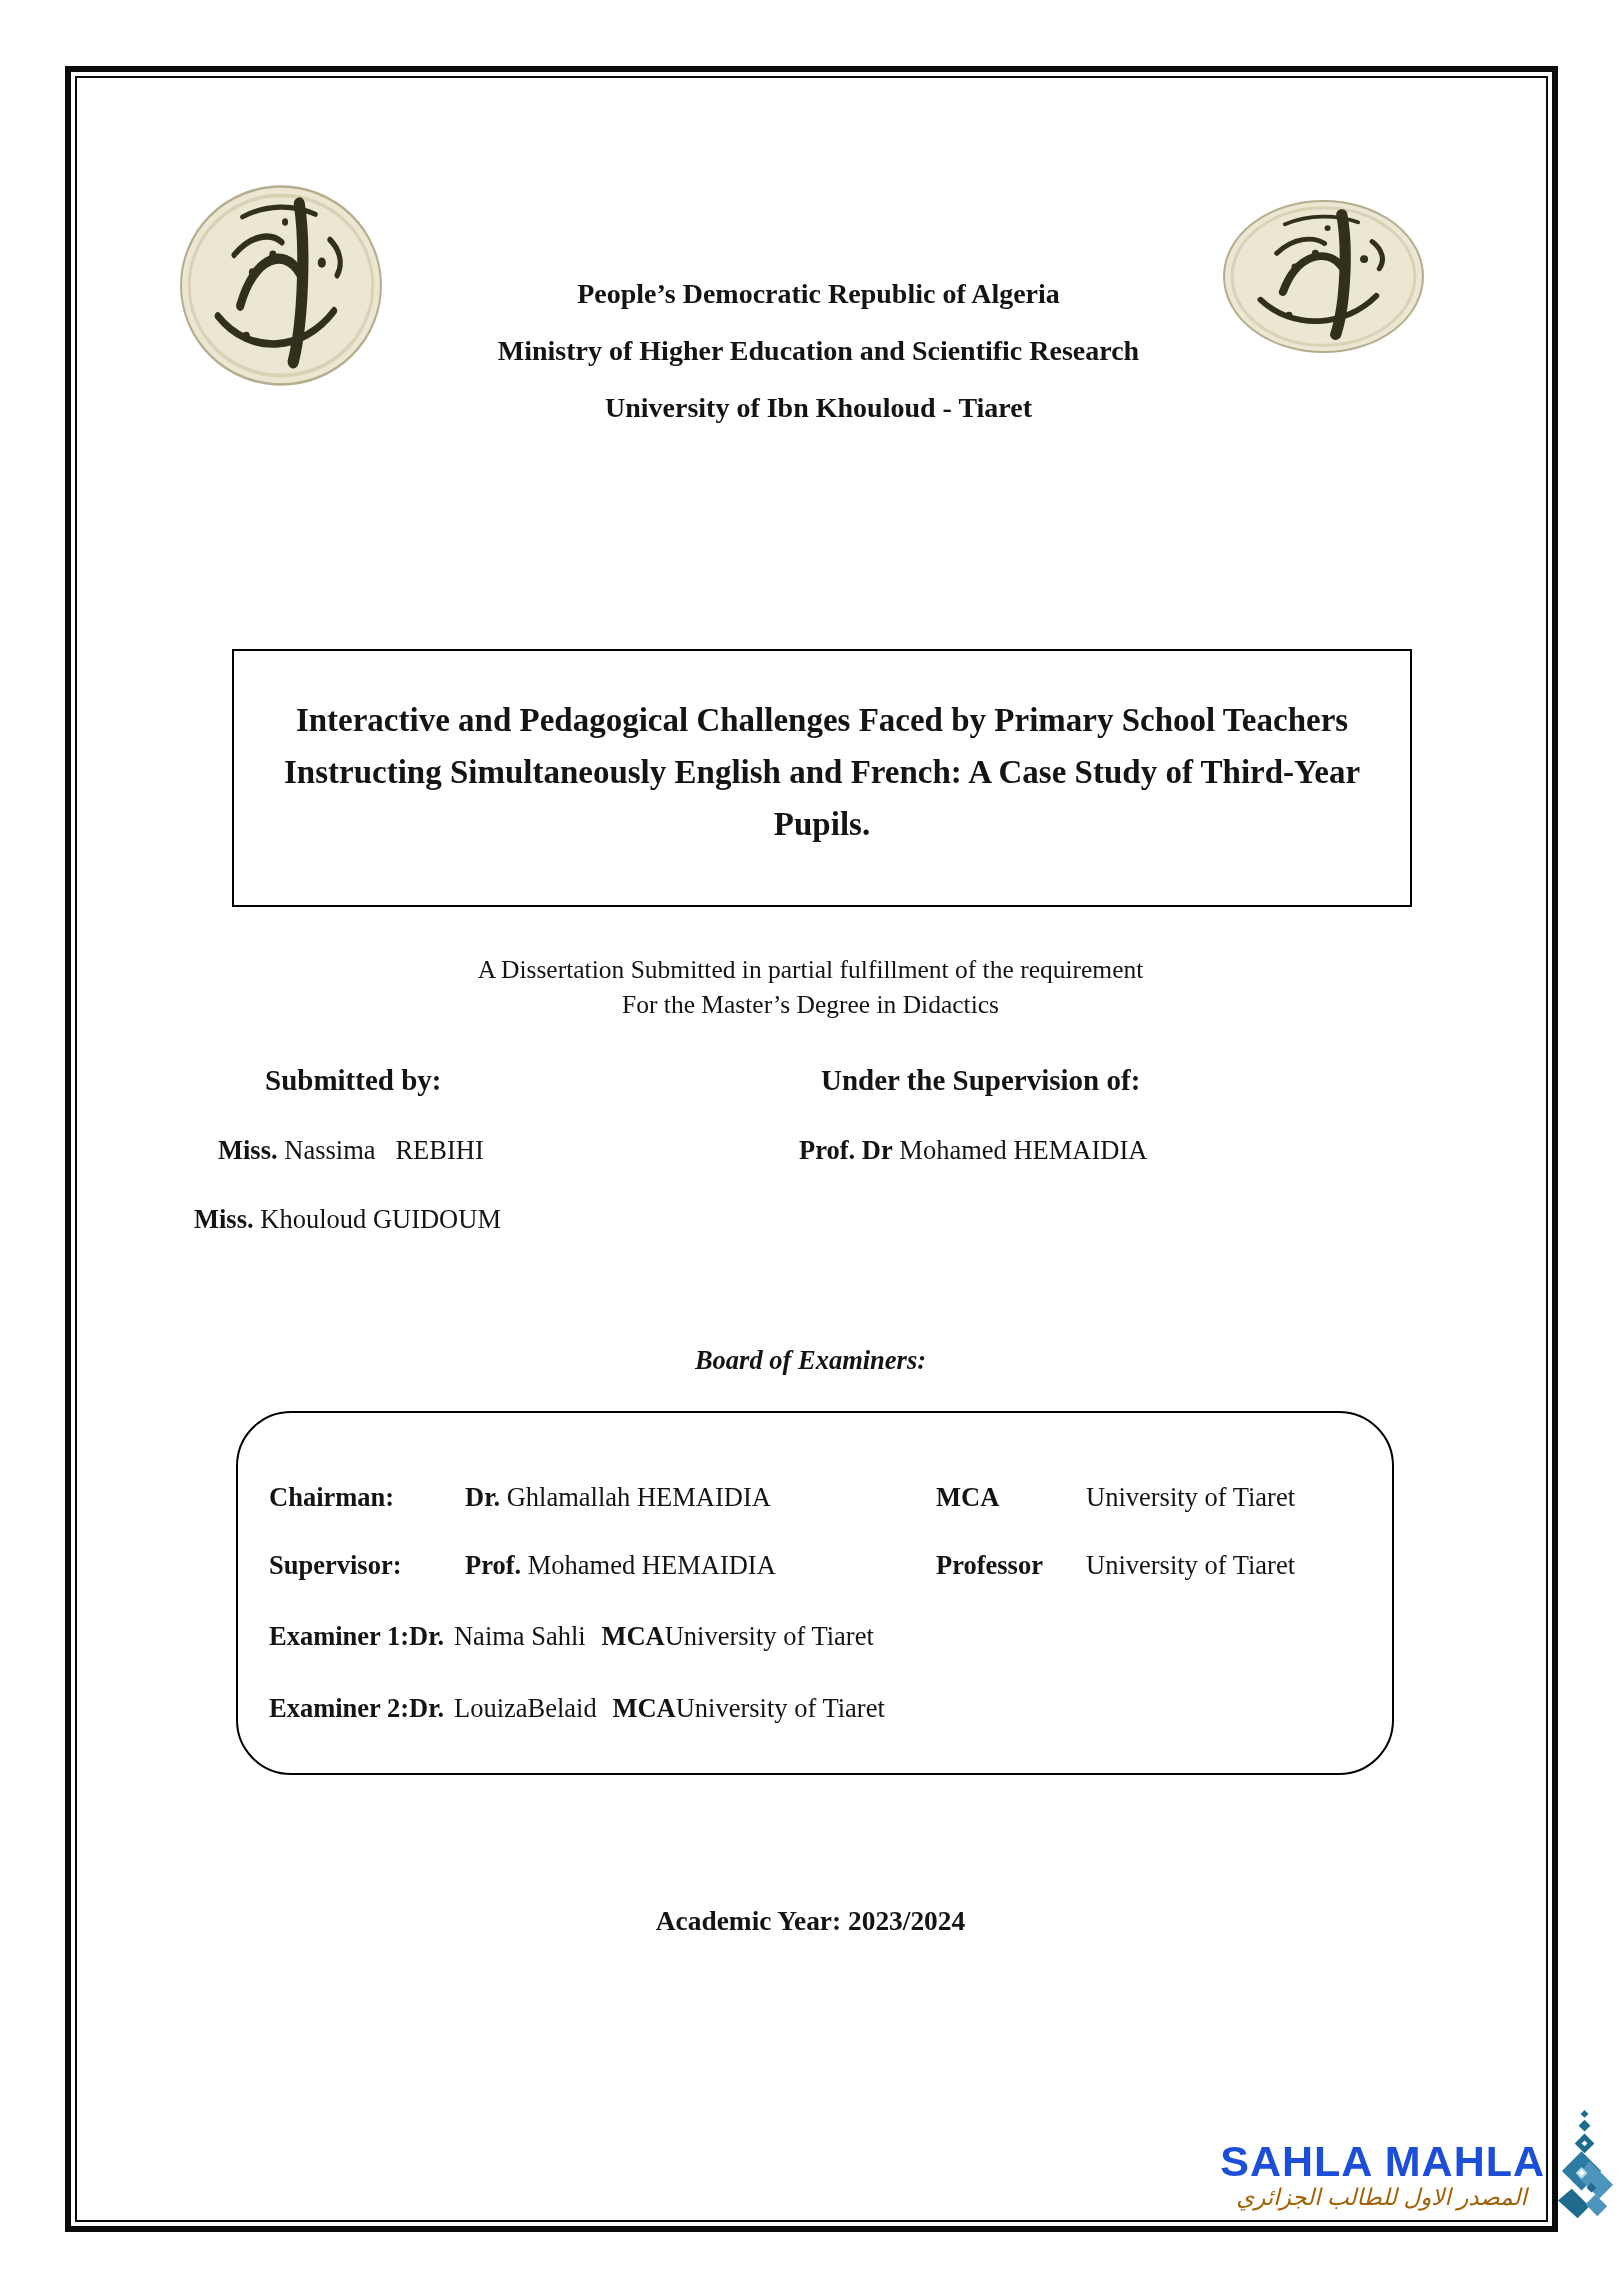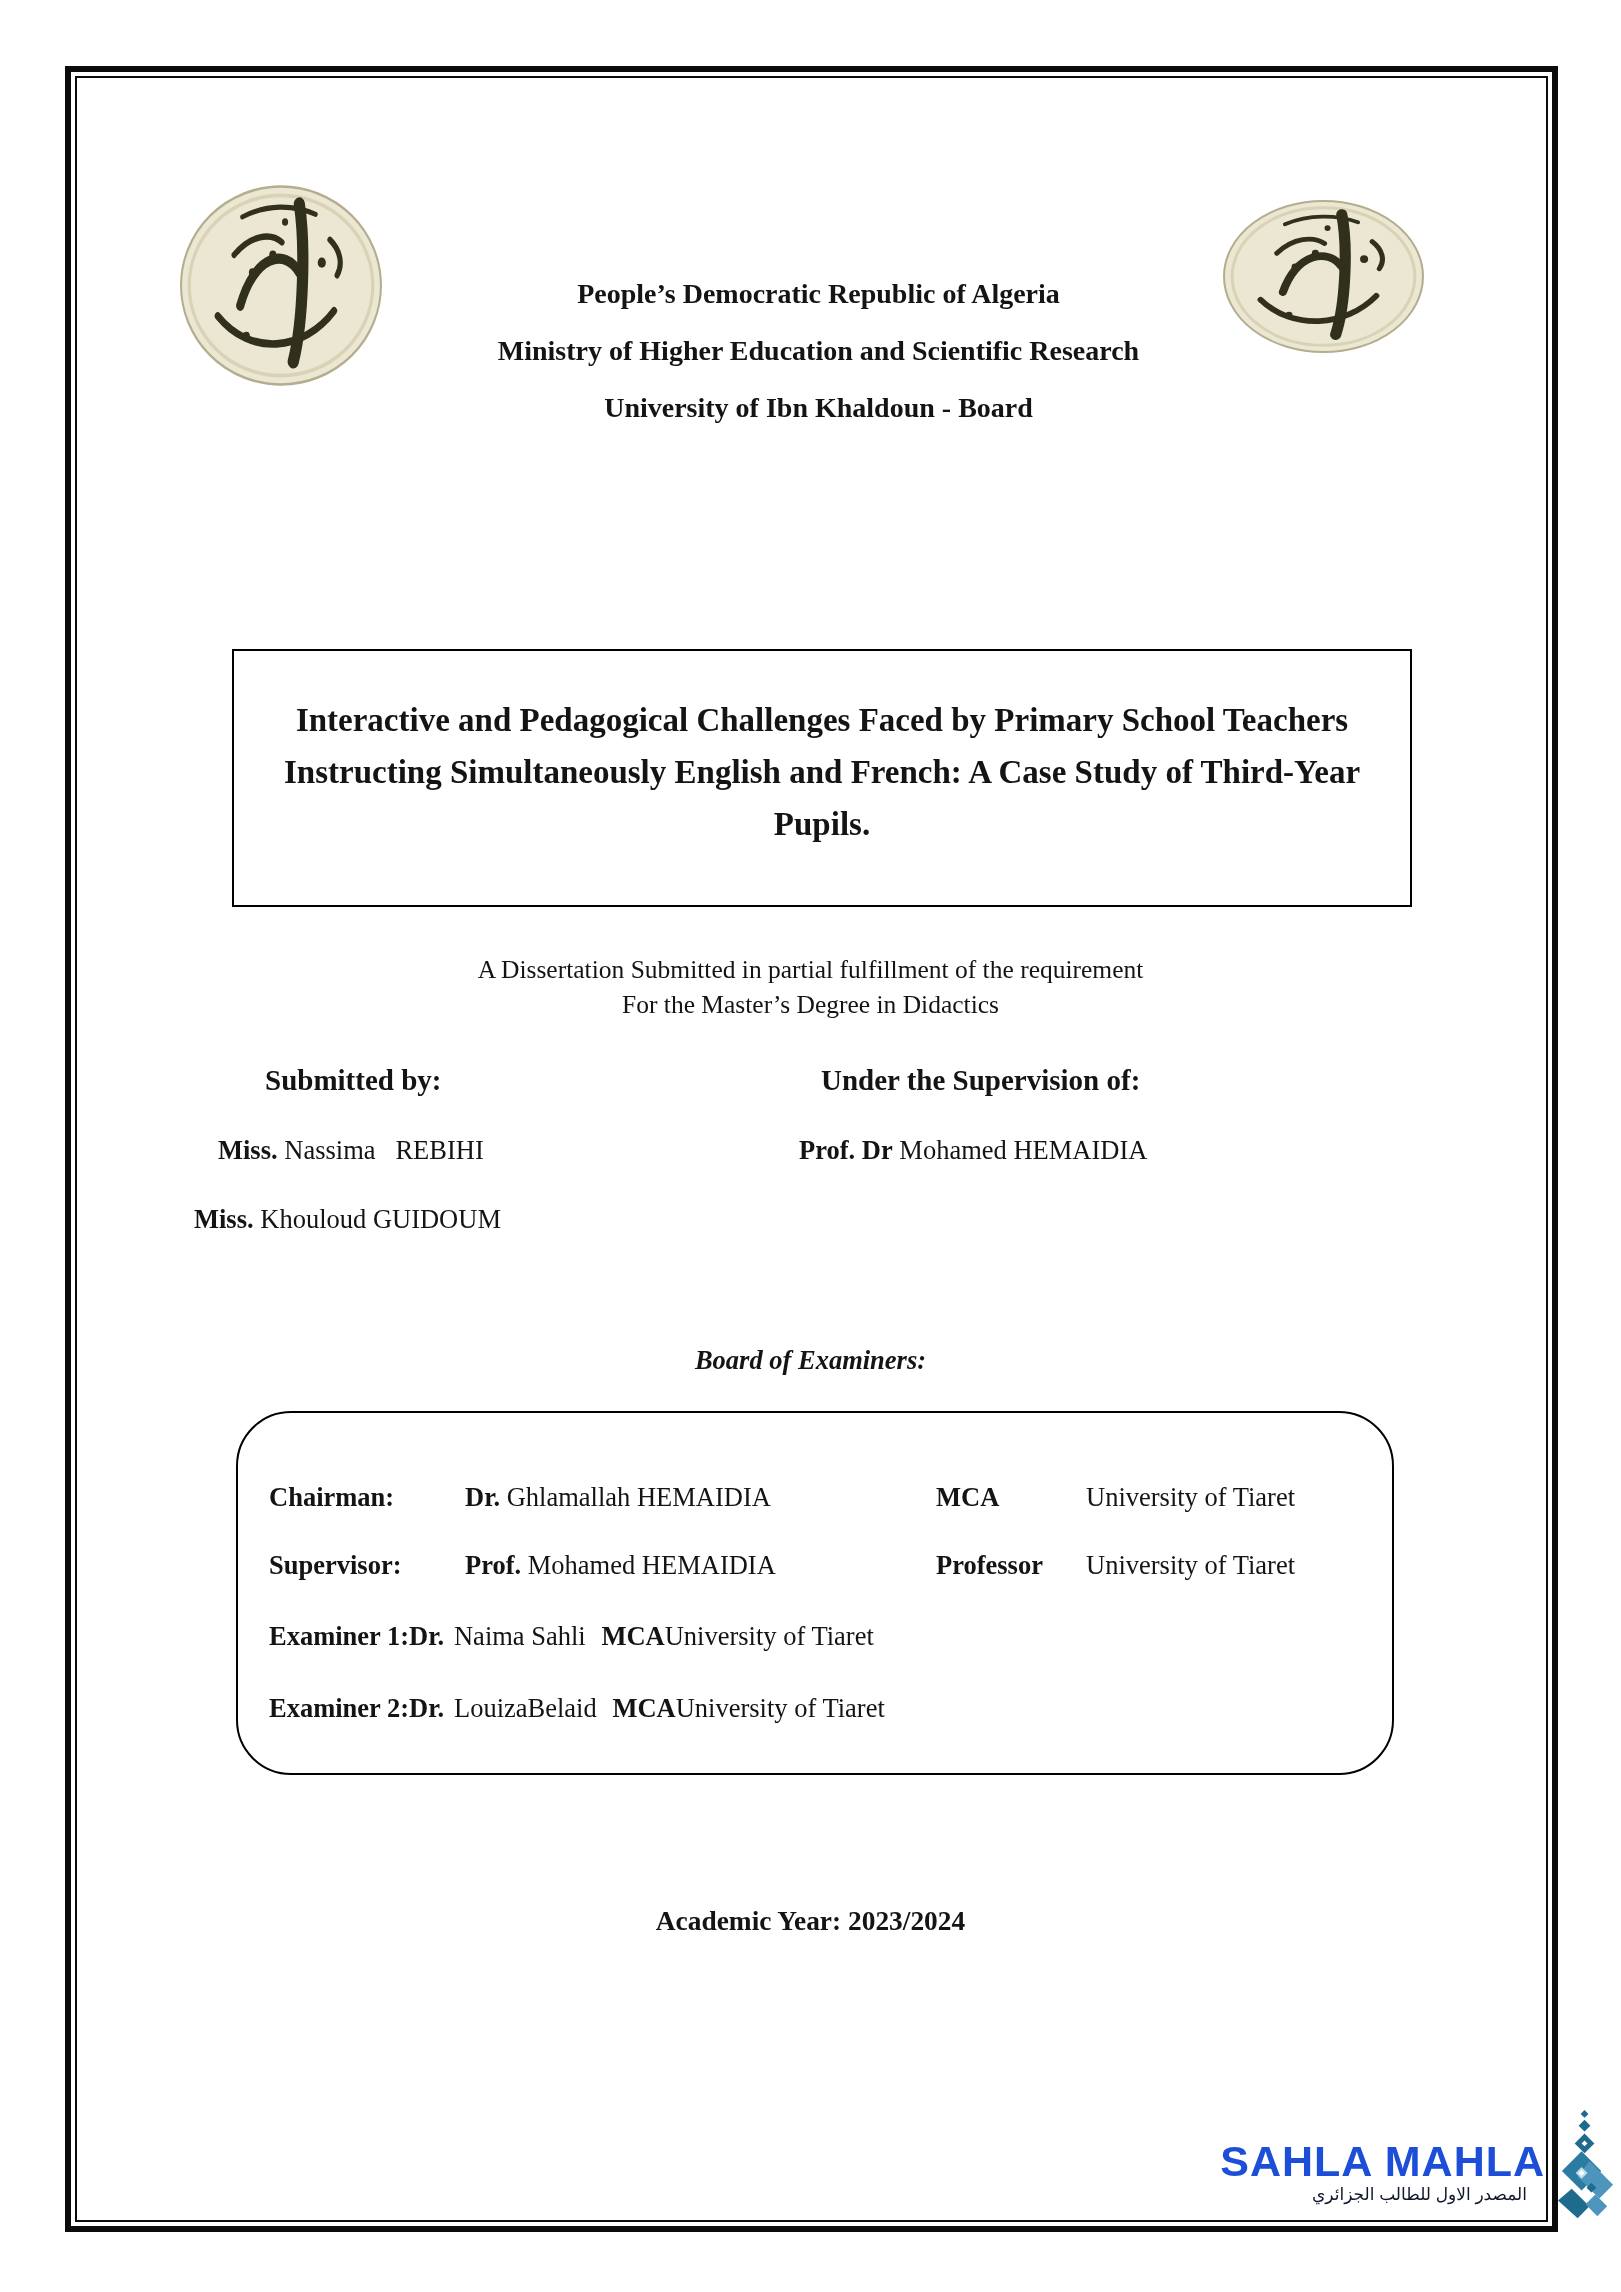--- a/index.html
+++ b/index.html
@@ -62,22 +62,22 @@
   .inline-row .rk { margin-left:15.7px; font-weight:bold; }
 
   .academic-year { position:absolute; left:0; top:1906px; width:100%;
                    text-align:center; font-weight:bold; font-size:27.4px; }
 
   
   .brand { position:absolute; right:0; top:2088px; width:549px; height:196px;
            font-family:"Liberation Sans", sans-serif; z-index:5; }
   .brand-name { position:absolute; right:76px; top:49px; font-size:43px;
                 font-weight:bold; color:#1d4ed8; letter-spacing:1px; white-space:nowrap; }
-  .brand-tagline { position:absolute; right:94px; top:96px; font-size:17px;
-                   color:#0f172a; white-space:nowrap; }
+  .brand-tagline { position:absolute; right:94px; top:96px; font-size:23px;
+                   color:#a16207; white-space:nowrap;font-style:italic; }
   .brand-icon { position:absolute; right:0px; top:19.6px; width:69px; height:118px; }
 </style>
 </head>
 <body>
 
 <div class="frame">
   <div class="frame-inner"></div>
 </div>
 
 <div class="seal seal-left">
@@ -112,21 +112,21 @@
     <circle cx="92" cy="56" r="3.5" fill="#31301d"></circle>
     <circle cx="140" cy="62" r="4" fill="#31301d"></circle>
     <circle cx="66" cy="120" r="3.5" fill="#31301d"></circle>
     <circle cx="104" cy="30" r="3" fill="#31301d"></circle>
   </svg>
 </div>
 
 <div class="header">
   <div class="hline">People’s Democratic Republic of Algeria</div>
   <div class="hline">Ministry of Higher Education and Scientific Research</div>
-  <div class="hline">University of Ibn Khaldoun - Board</div>
+  <div class="hline">University of Ibn Khouloud - Tiaret</div>
 </div>
 
 <div class="title-box">
   <div>Interactive and Pedagogical Challenges Faced by Primary School Teachers Instructing Simultaneously English and French: A Case Study of Third-Year Pupils.</div>
 </div>
 
 <div class="diss">
   <div>A Dissertation Submitted in partial fulfillment of the requirement</div>
   <div>For the Master’s Degree in Didactics</div>
 </div>

